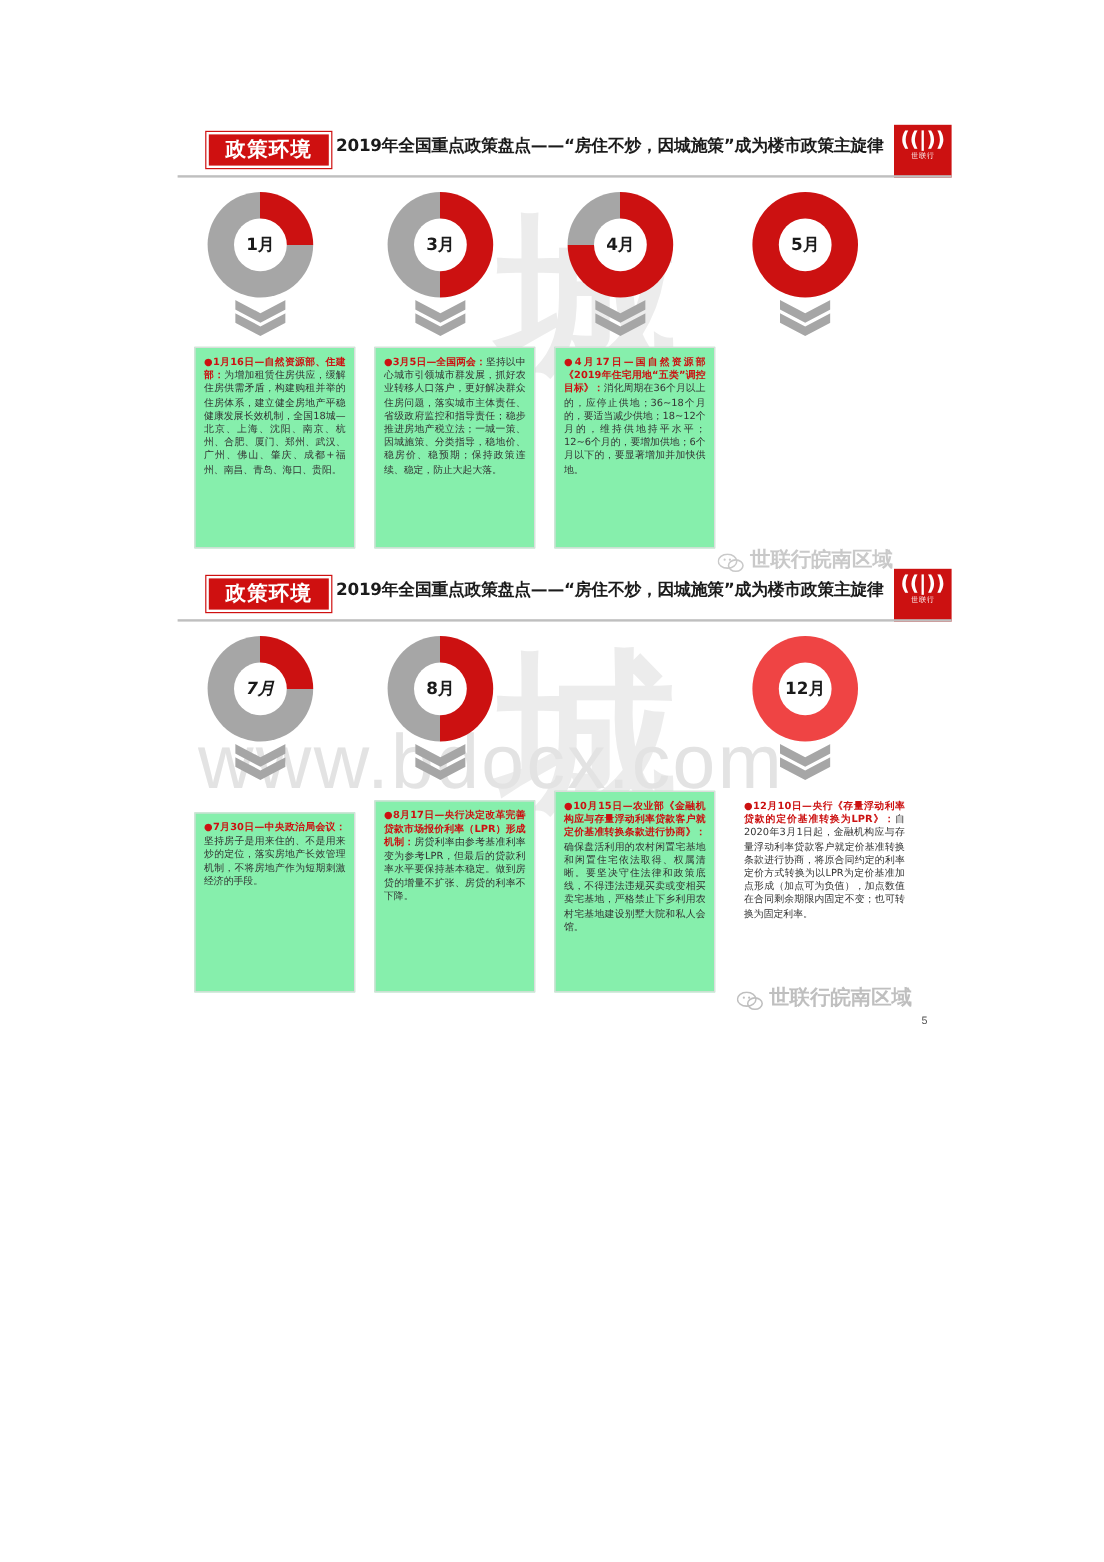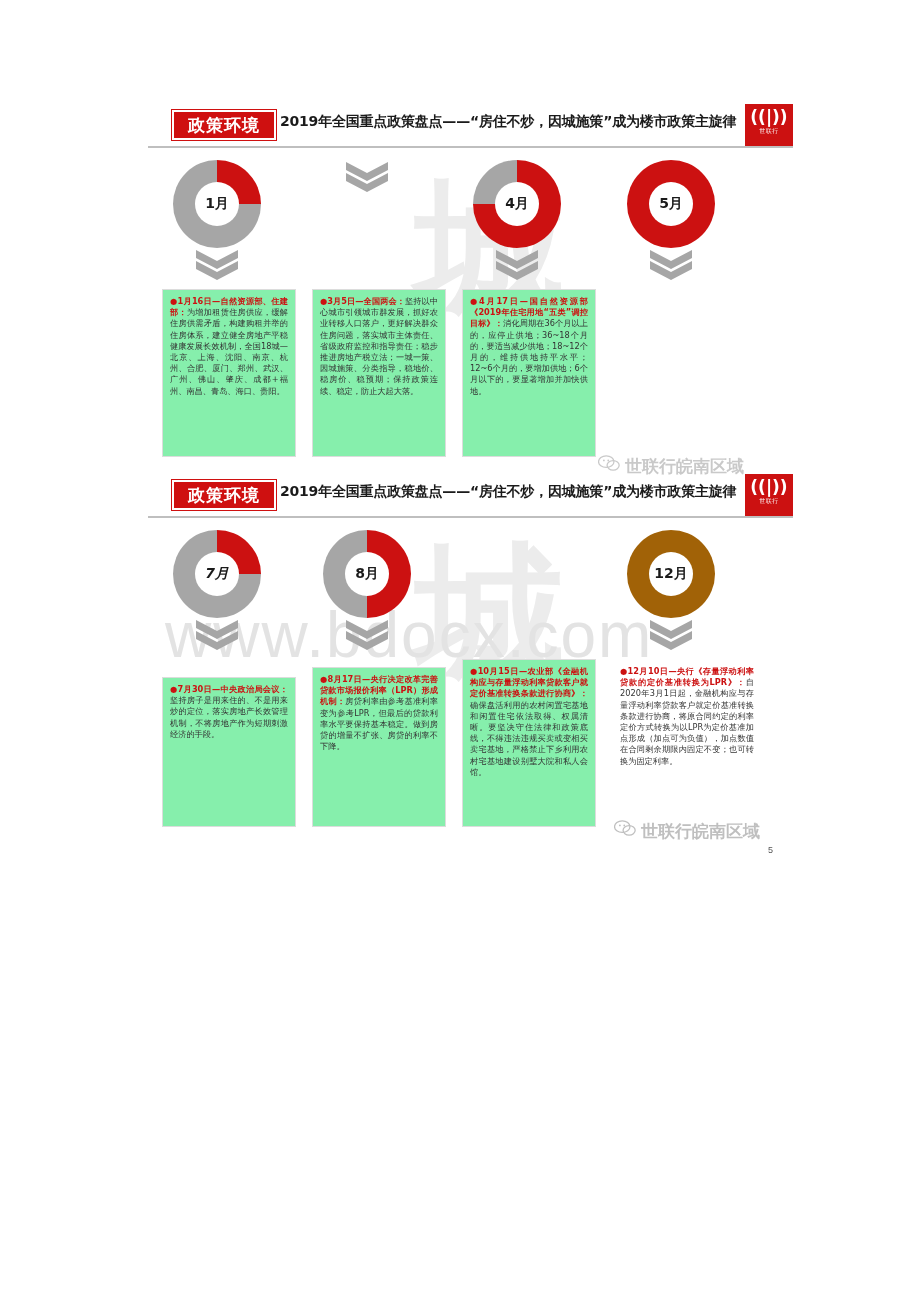--- a/index.html
+++ b/index.html
@@ -191,21 +191,21 @@
   .page-num{
     position:absolute;
     right:20px;
     font-size:9px;
     color:#555;
     font-family:"Liberation Sans",sans-serif;
   }
   .wechat-wm{
     position:absolute;
     display:flex;
-    align-items:flex-start;
+    align-items:flex-end;
     gap:5px;
     color:#c9c9c9;
     font-size:17px;
     font-weight:bold;
     white-space:nowrap;
     pointer-events:none;
     font-family:Liberation Sans, sans-serif;
   }
   .wechat-wm .wc-icon{
     width:22px;height:17px;
@@ -237,20 +237,23 @@
           <div class="hole">1月</div>
         </div>
         <div class="chev">
           <svg width="42" height="34" viewBox="0 0 42 34">
             <polygon points="0,0 21,11 42,0 42,8 21,19 0,8" fill="#a6a6a6"></polygon>
             <polygon points="0,11 21,22 42,11 42,19 21,30 0,19" fill="#a6a6a6"></polygon>
           </svg>
         </div>
       </div>
       <div class="donut-cell" style="left: 164px;">
+        <div class="donut" style="background:conic-gradient(#cc1111 0deg 180deg, #a6a6a6 180deg 360deg);">
+          <div class="hole">3月</div>
+        </div>
         <div class="chev">
           <svg width="42" height="34" viewBox="0 0 42 34">
             <polygon points="0,0 21,11 42,0 42,8 21,19 0,8" fill="#a6a6a6"></polygon>
             <polygon points="0,11 21,22 42,11 42,19 21,30 0,19" fill="#a6a6a6"></polygon>
           </svg>
         </div>
       </div>
       <div class="donut-cell" style="left: 314px;">
         <div class="donut" style="background:conic-gradient(#cc1111 0deg 270deg, #a6a6a6 270deg 360deg);">
           <div class="hole">4月</div>
@@ -331,21 +334,21 @@
           <div class="hole">8月</div>
         </div>
         <div class="chev">
           <svg width="42" height="34" viewBox="0 0 42 34">
             <polygon points="0,0 21,11 42,0 42,8 21,19 0,8" fill="#a6a6a6"></polygon>
             <polygon points="0,11 21,22 42,11 42,19 21,30 0,19" fill="#a6a6a6"></polygon>
           </svg>
         </div>
       </div>
       <div class="donut-cell" style="left: 468px;">
-        <div class="donut" style="background:#a16207;">
+        <div class="donut" style="background:#ef4444;">
           <div class="hole">12月</div>
         </div>
         <div class="chev">
           <svg width="42" height="34" viewBox="0 0 42 34">
             <polygon points="0,0 21,11 42,0 42,8 21,19 0,8" fill="#a6a6a6"></polygon>
             <polygon points="0,11 21,22 42,11 42,19 21,30 0,19" fill="#a6a6a6"></polygon>
           </svg>
         </div>
       </div>
     </div>

